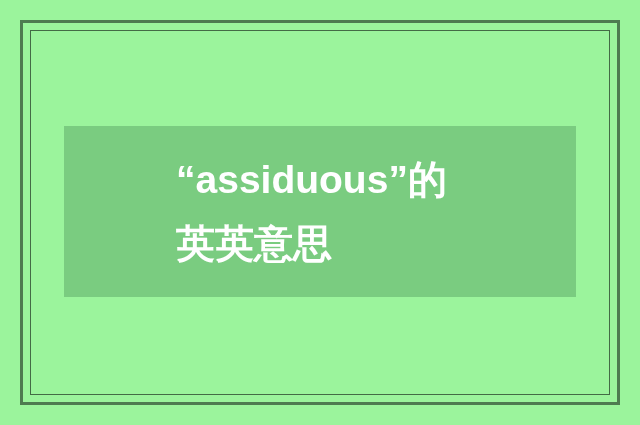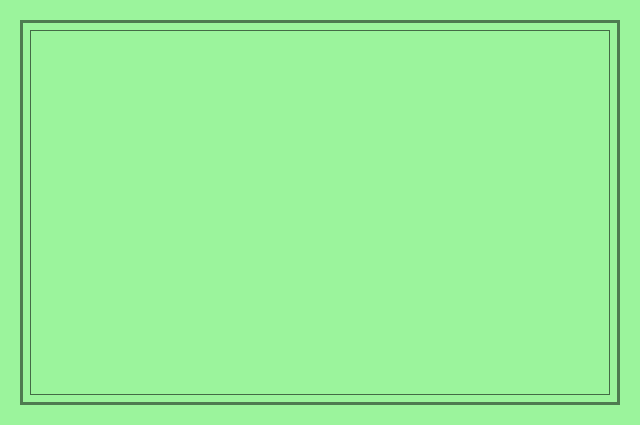--- a/index.html
+++ b/index.html
@@ -80,14 +80,17 @@
 </style>
 </head>
 <body>
 
 <div id="page-root">
 
   <div class="frame-outer"></div>
 
   <div class="frame-inner"></div>
 
+  <div class="banner">
+    <h1 class="banner-title">“assiduous”的英英意思</h1>
+  </div>
 
 </div>
 
 </body></html>

